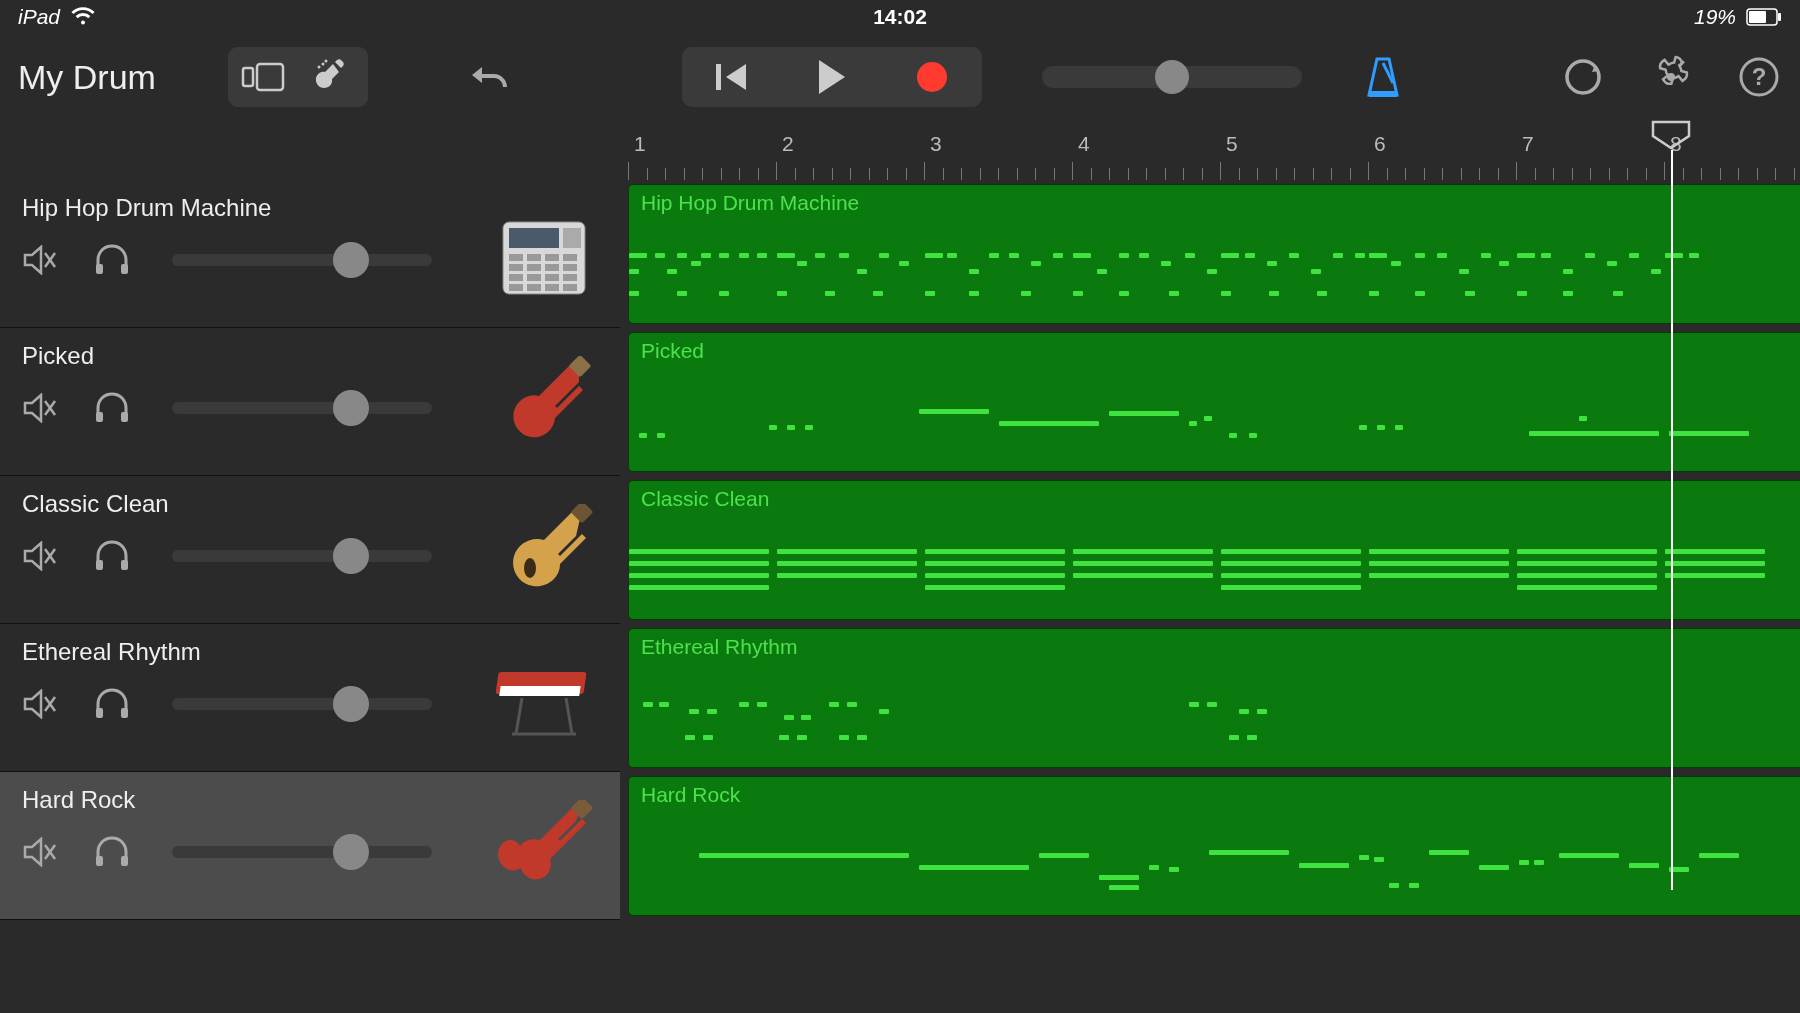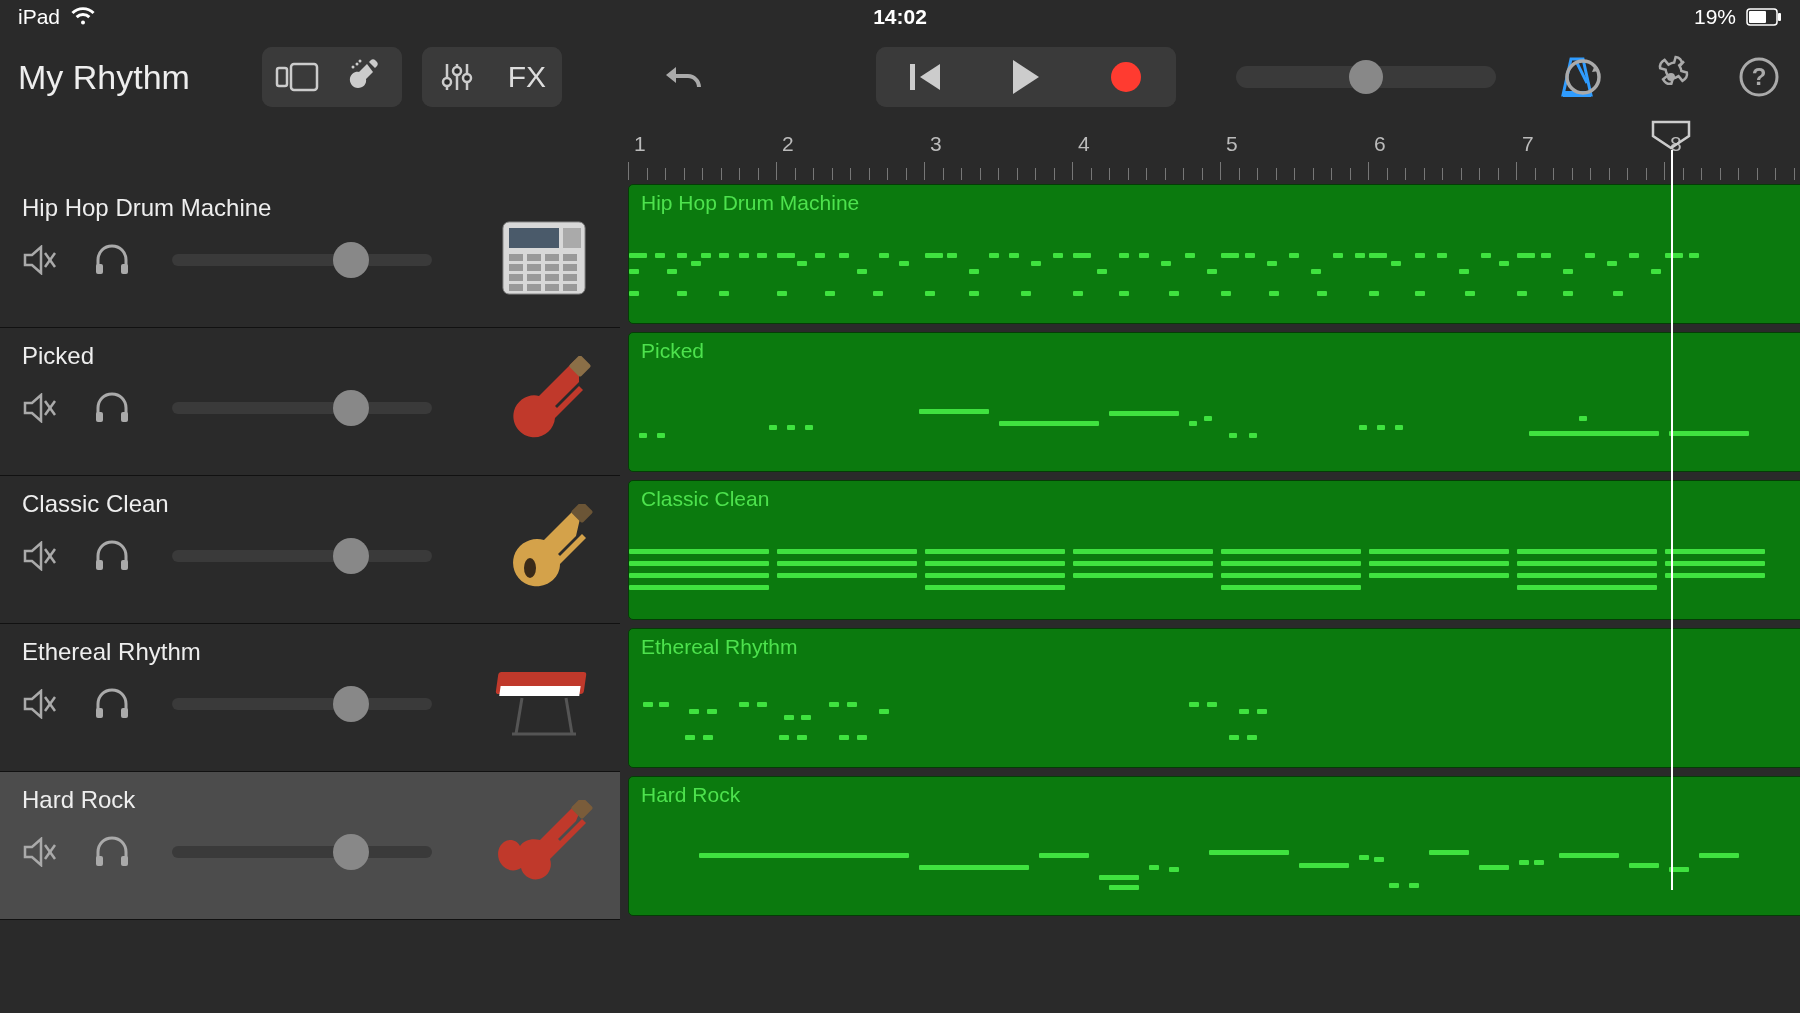--- a/index.html
+++ b/index.html
@@ -1,20 +1,20 @@
 <!DOCTYPE html>
 <html><head>
 <meta charset="utf-8">
 <style>
 * { margin:0; padding:0; box-sizing:border-box; font-family:-apple-system,Helular,Arial,sans-serif; user-select:none; }
 body { width:1800px; height:1013px; background:#2a2a2a; color:#ddd; overflow:hidden; position:relative; }
 
 
 .status-bar { height:34px; background:#2a2a2a; display:flex; justify-content:space-between; align-items:center; padding:0 18px; font-size:21px; color:#fff; }
-.status-left, .status-right { display:flex; align-items:center; gap:10px; }
+.status-left, .status-right { display:flex; align-items:center; gap:10px;font-style:italic; }
 .status-center { position:absolute; left:50%; transform:translateX(-50%); font-weight:600; }
 .wifi-icon svg, .battery-icon svg { display:block; }
 
 
 .toolbar { height:86px; background:#2a2a2a; display:flex; align-items:center; padding:0 18px; gap:12px; position:relative; }
 .title { font-size:34px; font-weight:400; color:#eee; margin-right:60px; }
 .btn-group { display:flex; gap:0; background:#3a3a3a; border-radius:10px; overflow:hidden; }
 .btn { height:60px; display:flex; align-items:center; justify-content:center; background:#3a3a3a; color:#ddd; cursor:pointer; }
 .btn.wide { width:70px; }
 .btn.fx { width:70px; font-size:30px; font-weight:500; }
@@ -74,52 +74,39 @@
       <svg width="36" height="18" viewBox="0 0 36 18">
           <rect x="1" y="1" width="30" height="16" rx="3" stroke="#fff" fill="none" stroke-width="1.5"></rect>
           <rect x="3" y="3" width="17" height="12" rx="1" fill="#fff"></rect>
           <rect x="32" y="5" width="3" height="8" rx="1" fill="#fff"></rect>
         </svg>
     </span>
   </div>
 </div>
 
 <div class="toolbar">
-  <div class="title">My Rhythm</div>
+  <div class="title">My Drum</div>
 
   <div class="btn-group">
     <div class="btn wide">
       <svg width="44" height="30" viewBox="0 0 44 30">
           <rect x="2" y="6" width="10" height="18" rx="2" stroke="#ccc" fill="none" stroke-width="2.5"></rect>
           <rect x="16" y="2" width="26" height="26" rx="3" stroke="#ccc" fill="none" stroke-width="2.5"></rect>
         </svg>
     </div>
     <div class="btn wide">
       <svg width="40" height="40" viewBox="0 0 40 40">
           <path d="M24 3l-2 2 6 6 2-2c1-1 1-3 0-4l-2-2c-1-1-3-1-4 0zM20 7l-8 8c-4-1-8 2-9 6-1 5 3 10 8 10 5 0 9-4 8-9l7-7-6-8z" fill="#ccc"></path>
           <circle cx="10" cy="7" r="1.5" fill="#ccc"></circle>
           <circle cx="6" cy="10" r="1.5" fill="#ccc"></circle>
           <circle cx="13" cy="4" r="1.5" fill="#ccc"></circle>
         </svg>
     </div>
   </div>
 
-  <div class="btn-group" style="margin-left:8px;">
-    <div class="btn wide">
-      <svg width="38" height="38" viewBox="0 0 38 38">
-          <line x1="9" y1="6" x2="9" y2="32" stroke="#ccc" stroke-width="2.5"></line>
-          <circle cx="9" cy="24" r="4" fill="#2a2a2a" stroke="#ccc" stroke-width="2.5"></circle>
-          <line x1="19" y1="6" x2="19" y2="32" stroke="#ccc" stroke-width="2.5"></line>
-          <circle cx="19" cy="13" r="4" fill="#2a2a2a" stroke="#ccc" stroke-width="2.5"></circle>
-          <line x1="29" y1="6" x2="29" y2="32" stroke="#ccc" stroke-width="2.5"></line>
-          <circle cx="29" cy="20" r="4" fill="#2a2a2a" stroke="#ccc" stroke-width="2.5"></circle>
-        </svg>
-    </div>
-    <div class="btn fx">FX</div>
-  </div>
 
   <div class="undo-btn">
     <svg width="48" height="40" viewBox="0 0 48 40">
         <path d="M16 10l-10 8 10 8v-5h12c5 0 9 4 9 9h4c0-7-6-13-13-13H16v-7z" fill="#aaa"></path>
       </svg>
   </div>
 
   <div class="transport">
     <div class="btn">
       <svg width="40" height="34" viewBox="0 0 40 34">

